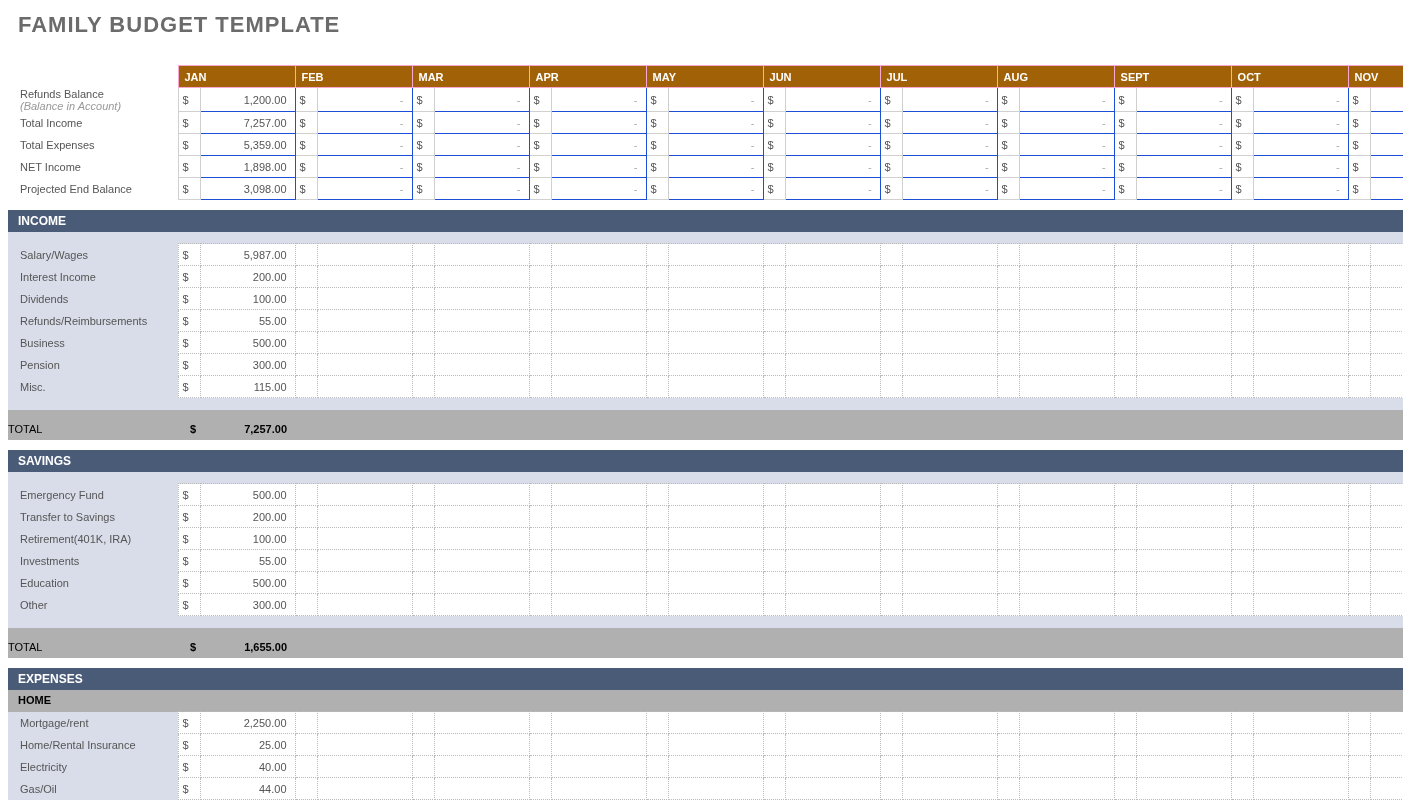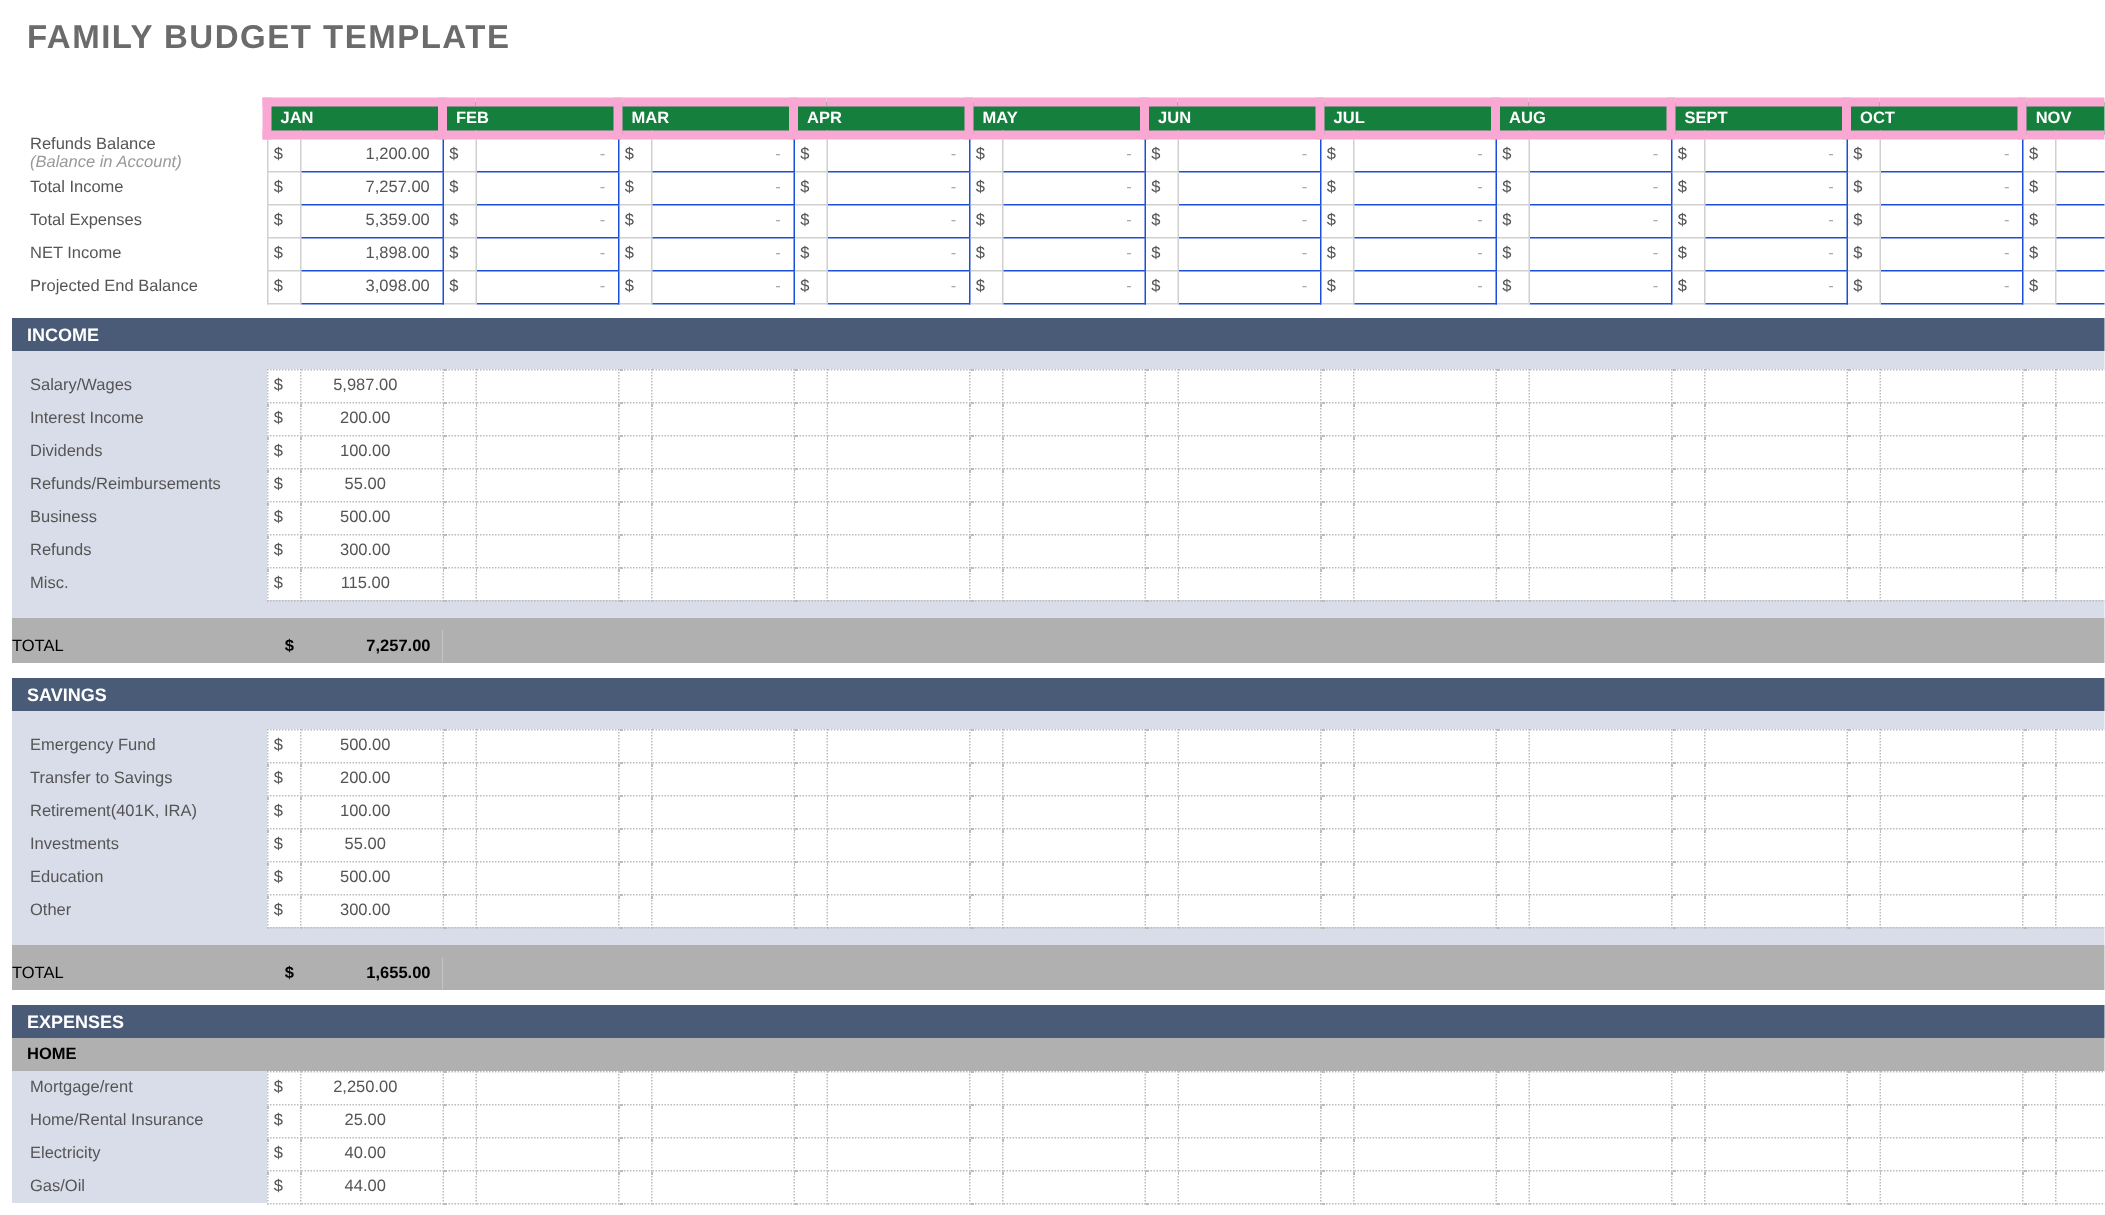--- a/index.html
+++ b/index.html
@@ -24,42 +24,42 @@
     width: 1390px;
     margin-left: 8px;
   }
   col.labelcol { width: 170px; }
   col.small    { width: 22px; }
   col.monthcol { width: 95px; }
 
   td, th { height: 22px; vertical-align: middle; font-size: 11px; }
 
   
-  tr.months td { background:#15803d; color:#fff; font-weight:bold; border:6px solid #f9a8d4; padding-left:6px; }
+  tr.months td { background:#a16207; color:#fff; font-weight:bold; border:1px solid #f9a8d4; padding-left:6px; }
   tr.months td:first-child { background:transparent; border:none; }
 
   .lbl { padding-left:12px; color:#555; background:#fff; font-size:11px; }
   .sublbl { padding-left:12px; color:#999; font-style:italic; font-size:11px; }
   .lbl-on-blue { padding-left:12px; color:#555; background:#d9dde9; font-size:11px; }
 
   
   .cur  { border:1px solid #d0d0d0; text-align:left;  padding-left:4px;  color:#555; }
   .val  { border:1px solid #1d4ed8; text-align:right; padding-right:8px; color:#555; }
   .dash { color:#aaa; }
 
   
   tr.banner td { background:#4a5b78; color:#fff; font-weight:bold; font-size:12px; padding:4px 10px; }
   tr.subbanner td { background:#b0b0b0; color:#000; font-weight:bold; font-size:11px; padding:3px 10px; }
   tr.gap td { height:10px; background:#fff; }
   tr.gap-blue td { height:12px; background:#d9dde9; }
   tr.gap-gray td { height:8px; background:#b0b0b0; }
 
   
   .dcur { border:1px dotted #bbb; background:#fff; text-align:left;  padding-left:4px; color:#555; }
-  .dval { border:1px dotted #bbb; background:#fff; text-align:center; padding-right:8px; color:#555; }
+  .dval { border:1px dotted #bbb; background:#fff; text-align:right; padding-right:8px; color:#555; }
   .blankcell { border:1px dotted #bbb; background:#fff; }
 
   
   tr.secTotal td { background:#b0b0b0; color:#000; font-size:11px; }
   tr.secTotal td.tot-label { font-weight:normal; padding-left:0; }
   tr.secTotal td.tot-cur   { text-align:right; padding-right:4px; font-weight:bold; }
   tr.secTotal td.tot-val   { text-align:right;  padding-right:8px; font-weight:bold; }
 </style>
 </head>
 <body>
@@ -365,21 +365,21 @@
         <td class="blankcell"></td>
         <td class="blankcell"></td>
         <td class="blankcell"></td>
         <td class="blankcell"></td>
         <td class="blankcell"></td>
         <td class="blankcell"></td>
         <td class="blankcell"></td>
         <td class="blankcell"></td>
       </tr>
       <tr>
-        <td class="lbl-on-blue">Refunds</td>
+        <td class="lbl-on-blue">Pension</td>
         <td class="dcur">$</td>
         <td class="dval">300.00</td>
         <td class="blankcell"></td>
         <td class="blankcell"></td>
         <td class="blankcell"></td>
         <td class="blankcell"></td>
         <td class="blankcell"></td>
         <td class="blankcell"></td>
         <td class="blankcell"></td>
         <td class="blankcell"></td>

